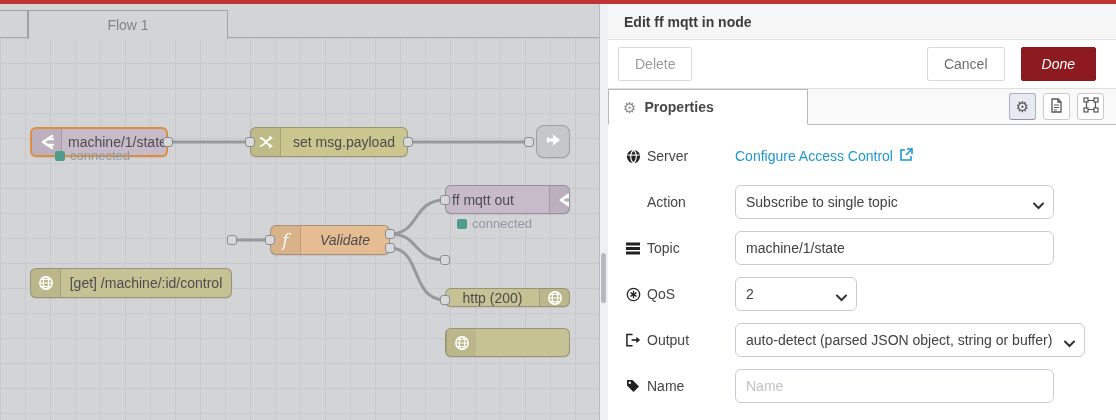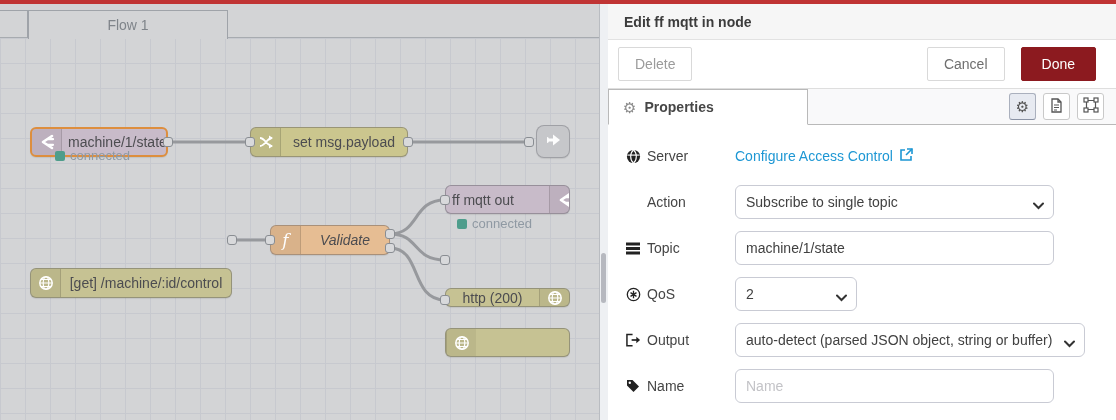--- a/index.html
+++ b/index.html
@@ -87,21 +87,21 @@
   .btnrow {
     height:49px; display:flex; align-items:center; padding:0 20px 0 10px;
     border-bottom:1px solid #dedede; gap:16px;
   }
   .btn {
     height:34px; padding:0 16px; background:#fff; border:1px solid #d9d9d9;
     border-radius:2px; font-size:14px; display:flex; align-items:center; cursor:pointer;
   }
   .btn.delete { color:#9b9b9b; margin-right:auto; }
   .btn.cancel { color:#6f6f6f; }
-  .btn.done { background:#8c1a1f; border-color:#8c1a1f; color:#fff; padding:0 20px; }
+  .btn.done { background:#8c1a1f; border-color:#8c1a1f; color:#fff; padding:0 20px;font-style:italic; }
 
   .tabsrow { position:relative; height:36px; background:#f9f9fa; border-bottom:1px solid #b9b9b9; }
   .prop-tab {
     position:absolute; left:0; top:0; width:200px; height:36px; background:#fff;
     border:1px solid #b9b9b9; border-bottom:1px solid #fff;
     display:flex; align-items:center; gap:8px; padding:0 14px;
     font-weight:bold; color:#474747; z-index:2;
   }
   .tab-gear { color:#8a8a8a; font-size:15px; line-height:1; }
   .iconbtns { position:absolute; right:12px; top:4px; display:flex; gap:7px; }

